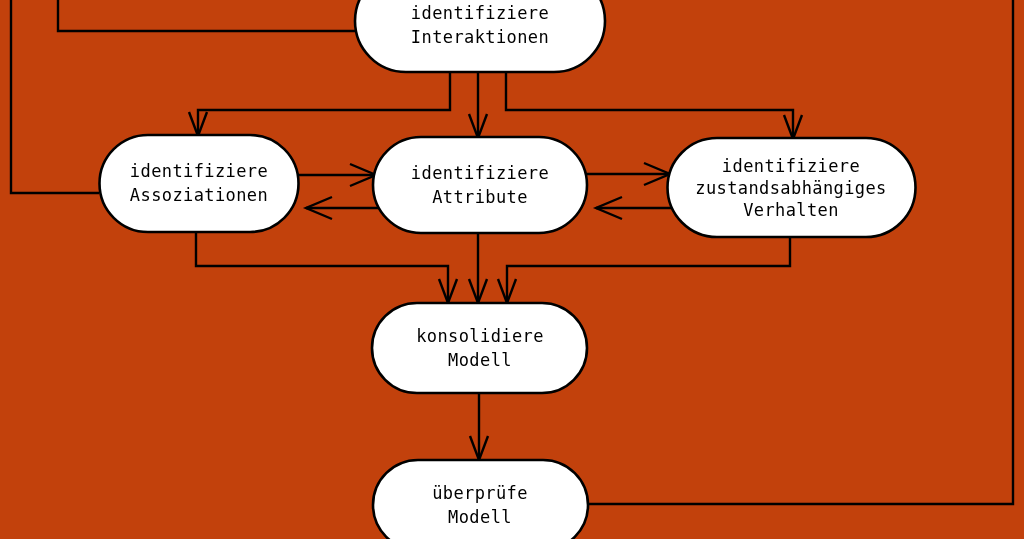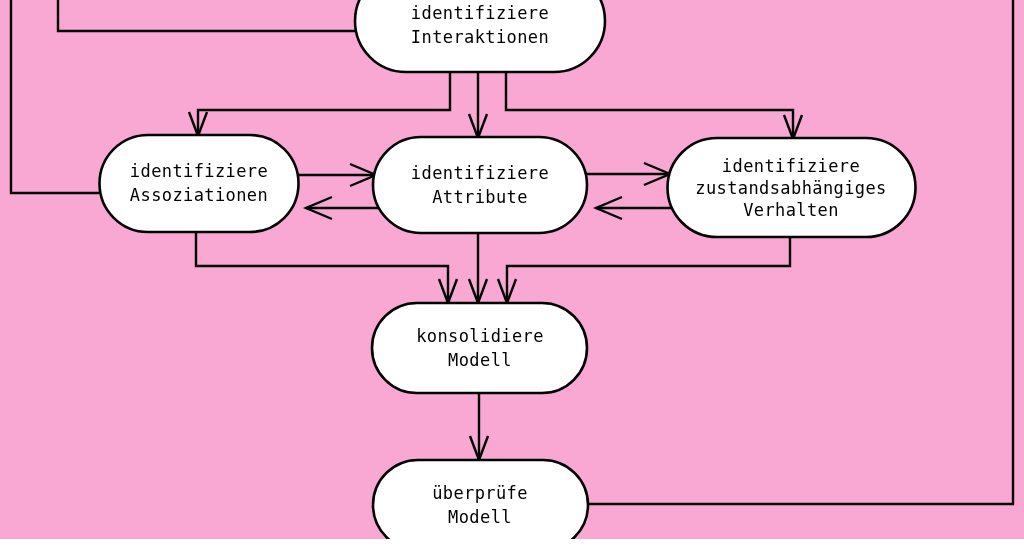--- a/index.html
+++ b/index.html
@@ -4,21 +4,21 @@
 <style>
   html, body {
     margin: 0;
     padding: 0;
     background: #ffffff;
   }
   #diagram-root {
     position: relative;
     width: 1024px;
     height: 539px;
-    background: #f9a8d4;
+    background: #c2410c;
     overflow: hidden;
     font-family: "DejaVu Sans Mono", "Liberation Mono", monospace;
   }
   svg.flow {
     display: block;
     width: 1024px;
     height: 557px;
   }
   .node-shape {
     fill: #ffffff;

